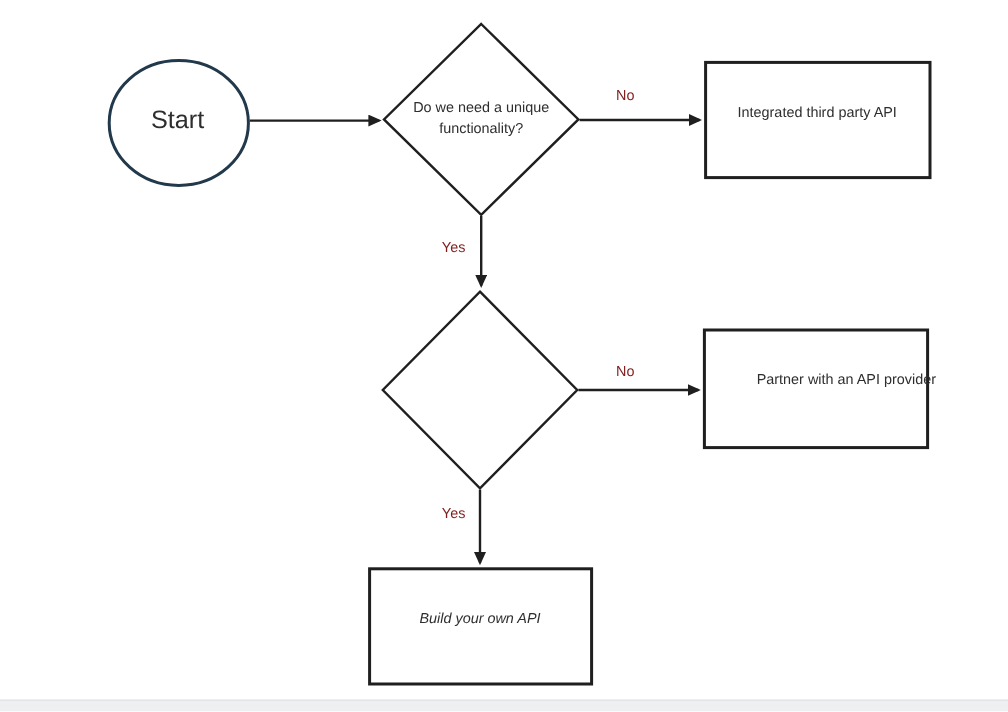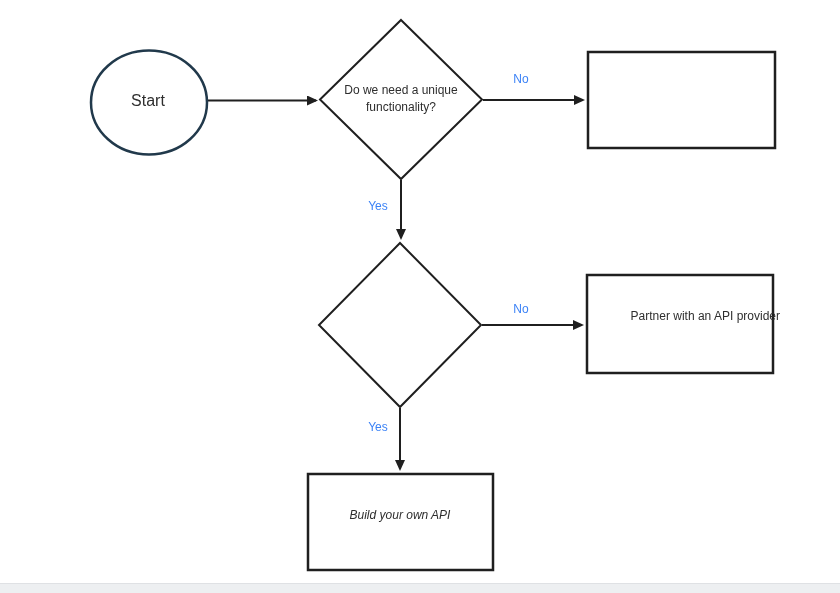--- a/index.html
+++ b/index.html
@@ -46,28 +46,28 @@
     position: absolute;
     transform: translate(-50%, -50%);
     color: var(--text);
     text-align: center;
     white-space: pre-line;
     line-height: 1.45;
     font-size: 12px;
     pointer-events: none;
   }
   .start-label {
-    font-size: 16px;
+    font-size: 21px;
     white-space: nowrap;
   }
   .node-label { width: 200px; }
   .edge-label {
     width: auto;
     white-space: nowrap;
-    color: #3b82f6;
+    color: #7f1d1d;
   }
   .footer-strip {
     position: absolute;
     left: 0; right: 0; bottom: 0;
     height: 10px;
     background: var(--footer-strip);
     border-top: 1px solid var(--footer-border);
   }
 </style>
 </head>
@@ -99,20 +99,21 @@
     <rect class="shape" x="587" y="275" width="186" height="98" stroke-width="2.5"></rect>
 
     <rect class="shape" x="308" y="474" width="185" height="96" stroke-width="2.5"></rect>
   </svg>
 
   <div class="label start-label" style="left:148px; top:101px;">Start</div>
 
   <div class="label node-label" style="left:401px; top:99px;">Do we need a unique
 functionality?</div>
 
+  <div class="label node-label" style="left:681px; top:94px;">Integrated third party API</div>
 
 
   <div class="label node-label" style="left:680px; top:317px;text-align:right;">Partner with an API provider</div>
 
   <div class="label node-label" style="left:400px; top:516px;font-style:italic;">Build your own API</div>
 
   <div class="label edge-label" style="left:521px; top:80px;">No</div>
 
   <div class="label edge-label" style="left:378px; top:207px;">Yes</div>
 

